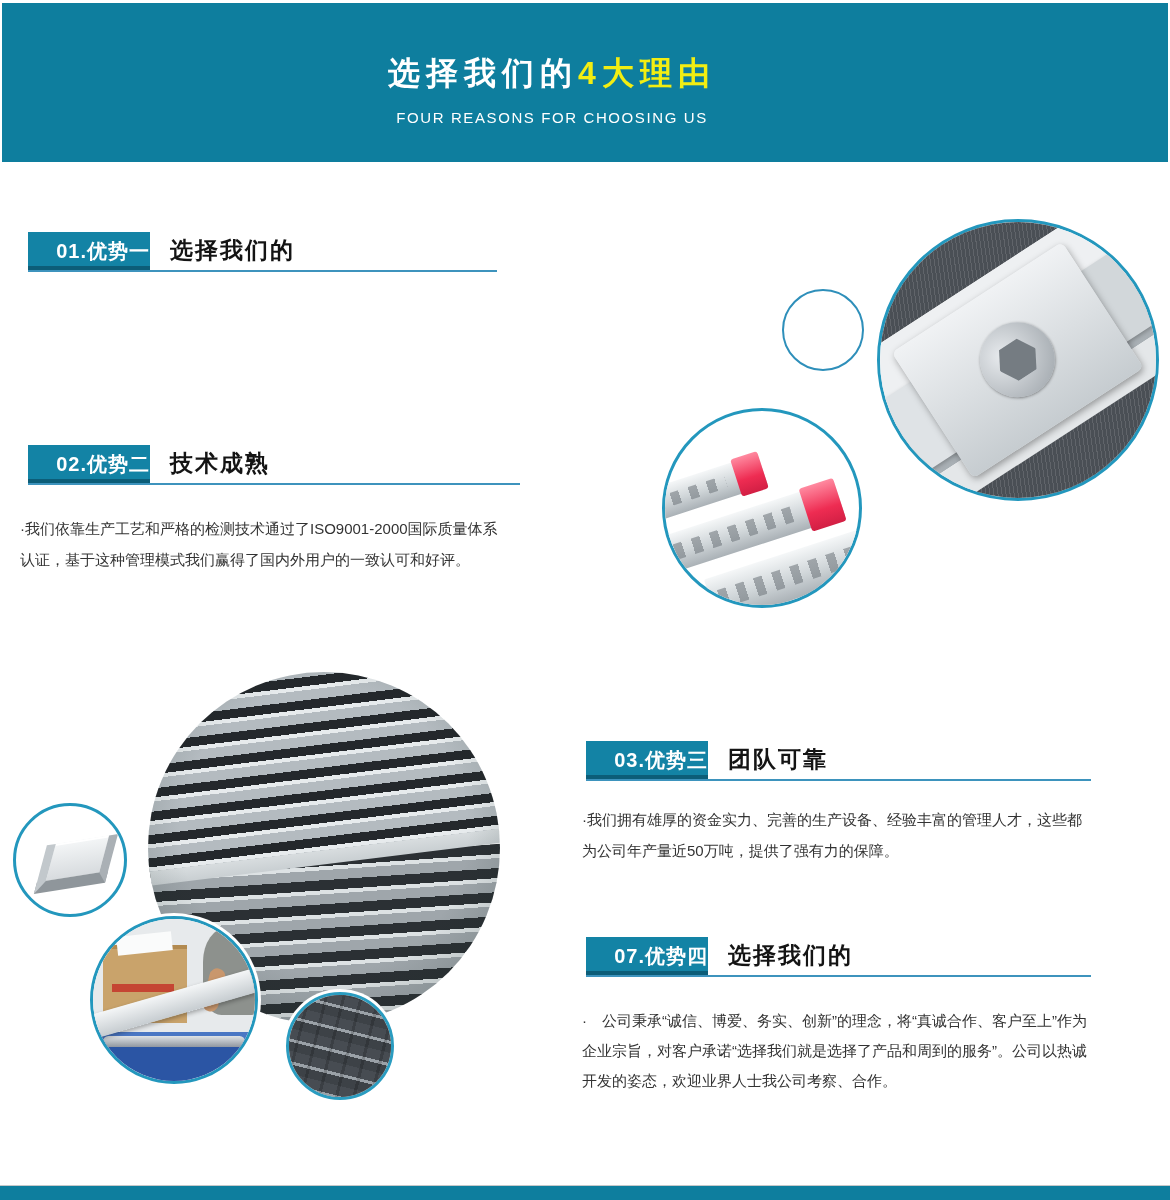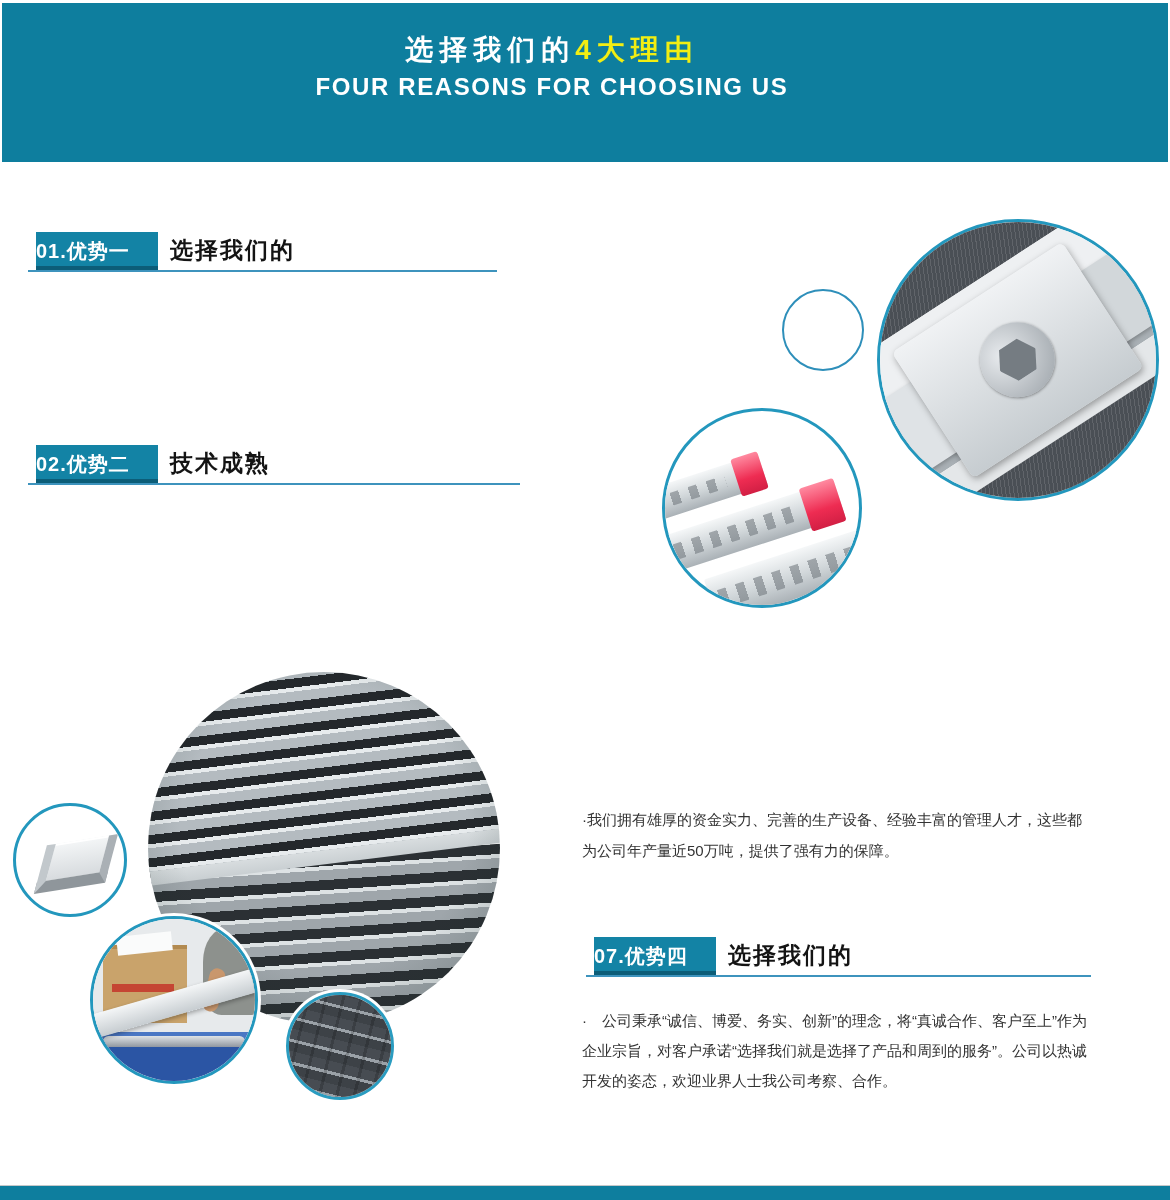--- a/index.html
+++ b/index.html
@@ -2,32 +2,32 @@
 <html><head>
 <meta charset="utf-8">
 <style>
   html,body{margin:0;padding:0;background:#ffffff;}
   .page{position:relative;width:1170px;height:1200px;background:#ffffff;overflow:hidden;
         font-family:"Liberation Sans","DejaVu Sans",sans-serif;}
 
   
   .band{position:absolute;left:2px;top:3px;right:2px;height:159px;background:#0e7e9e;}
   .band-inner{position:absolute;left:0;top:0;width:1100px;height:100%;text-align:center;}
-  .band-title{margin-top:24px;font-size:28px;line-height:46px;font-weight:bold;color:#ffffff;letter-spacing:6px;}
+  .band-title{margin-top:47px;font-size:32px;line-height:46px;font-weight:bold;color:#ffffff;letter-spacing:6px;}
   .band-title .yellow{color:#f2ee12;}
-  .band-sub{font-size:24px;font-weight:bold;color:#ffffff;letter-spacing:1.6px;}
+  .band-sub{margin-top:13px;font-size:15px;font-weight:normal;color:#ffffff;letter-spacing:1.6px;}
 
   
   .adv-head{position:absolute;height:38px;border-bottom:2px solid #3d93bd;}
   #head1{left:28px;top:232px;width:469px;}
   #head2{left:28px;top:445px;width:469px;padding-left:23px;}
   #head3{left:586px;top:741px;width:505px;}
   #head4{left:586px;top:937px;width:505px;}
-  .adv-badge{position:absolute;left:8px;top:0;width:122px;height:38px;background:#1383a5;color:#ffffff;
-             font-size:20px;font-weight:bold;text-align:left;line-height:38px;letter-spacing:1px;
+  .adv-badge{position:absolute;left:0;top:0;width:122px;height:38px;background:#1383a5;color:#ffffff;
+             font-size:20px;font-weight:bold;text-align:right;line-height:38px;letter-spacing:1px;
              box-shadow:inset 0 -4px 0 rgba(8,62,84,.55);}
   .adv-title{position:absolute;left:142px;top:3px;margin:0;font-size:23px;font-weight:bold;color:#141414;letter-spacing:2px;}
   .adv-body{position:absolute;margin:0;font-size:15px;line-height:31px;color:#333333;}
   #body1{left:20px;top:299px;width:492px;}
   #body2{left:20px;top:513px;width:492px;}
   #body3{left:582px;top:804px;width:514px;}
   #body4{left:582px;top:1006px;width:518px;line-height:30px;}
 
   
   .circle{position:absolute;border-radius:50%;overflow:hidden;background:#fff;box-sizing:border-box;}
@@ -120,21 +120,26 @@
 
   <div class="adv-head" id="head1">
     <div class="adv-badge">01.优势一</div>
     <h2 class="adv-title">选择我们的</h2>
   </div>
 
   <div class="adv-head" id="head2">
     <div class="adv-badge">02.优势二</div>
     <h2 class="adv-title">技术成熟</h2>
   </div>
-
+  <p class="adv-body" id="body2">·我们依靠生产工艺和严格的检测技术通过了ISO9001-2000国际质量体系认证，基于这种管理模式我们赢得了国内外用户的一致认可和好评。</p>
+
+  <div class="adv-head" id="head3">
+    <div class="adv-badge">03.优势三</div>
+    <h2 class="adv-title">团队可靠</h2>
+  </div>
   <p class="adv-body" id="body3">·我们拥有雄厚的资金实力、完善的生产设备、经验丰富的管理人才，这些都为公司年产量近50万吨，提供了强有力的保障。</p>
 
   <div class="adv-head" id="head4">
     <div class="adv-badge">07.优势四</div>
     <h2 class="adv-title">选择我们的</h2>
   </div>
   <p class="adv-body" id="body4">·　公司秉承“诚信、博爱、务实、创新”的理念，将“真诚合作、客户至上”作为企业宗旨，对客户承诺“选择我们就是选择了产品和周到的服务”。公司以热诚开发的姿态，欢迎业界人士我公司考察、合作。</p>
 
   <div class="circle" id="c-clamp">
     <div class="clamp-rot">

